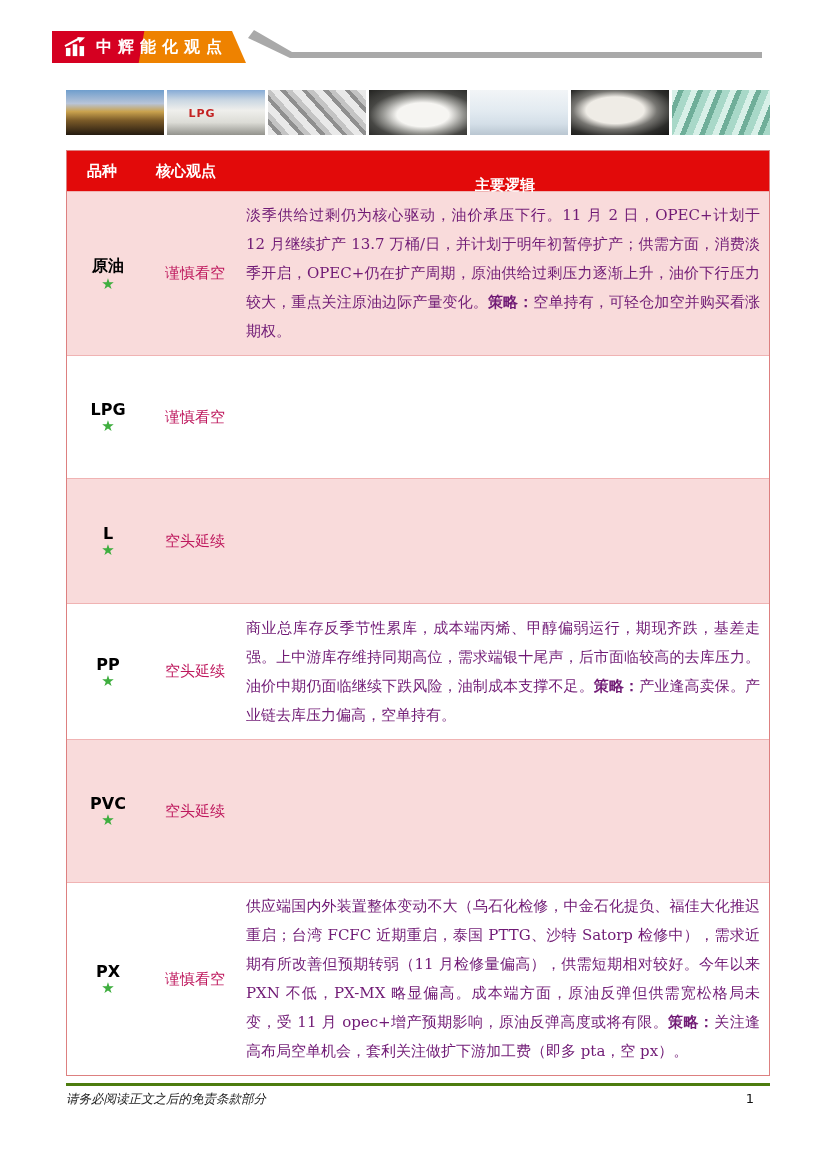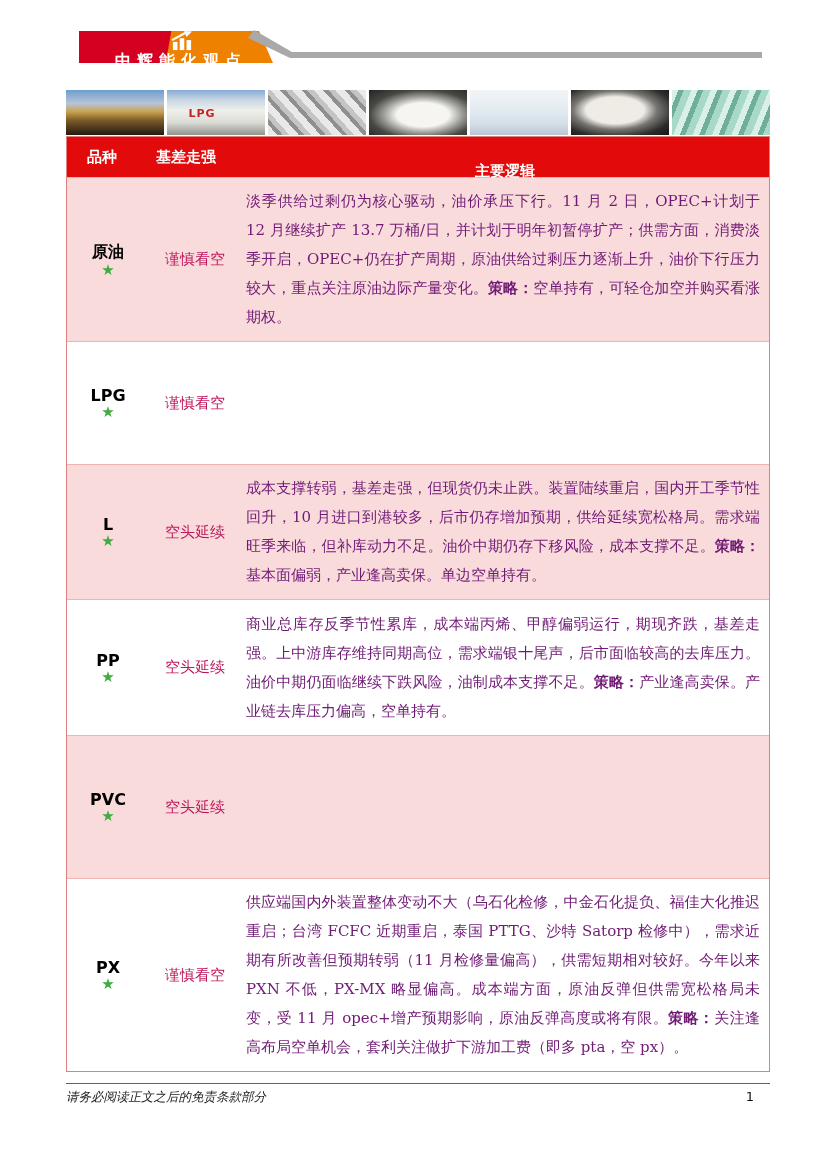--- a/index.html
+++ b/index.html
@@ -1,42 +1,42 @@
 <!DOCTYPE html>
 <html><head>
 <meta charset="utf-8">
 <style>
   * { margin:0; padding:0; box-sizing:border-box; }
   html,body { background:#fff; }
   body { font-family:"DejaVu Sans","Liberation Sans",sans-serif; color:#111; }
   .page { position:relative; width:826px; height:1169px; background:#fff; overflow:hidden; }
 
   
-  .logo { position:absolute; left:79px; top:31px; height:32px; width:194px;
+  .logo { position:absolute; left:52px; top:31px; height:32px; width:194px;
           display:flex; align-items:center;
           background:linear-gradient(100deg,#d50021 46%,#ee8200 46.5%);
-          clip-path:polygon(0 0, calc(100% - 14px) 0, 100% 100%, 0 100%);flex-direction:column; }
+          clip-path:polygon(0 0, calc(100% - 14px) 0, 100% 100%, 0 100%); }
   .logo-icon { margin-left:12px; display:flex; align-items:center; }
   .logo-text { color:#fff; font-weight:bold; font-size:16px; letter-spacing:6px; margin-left:10px; white-space:nowrap; }
   .hdr-divider { position:absolute; left:240px; top:28px; }
 
   
   .banner { position:absolute; left:66px; top:90px; width:704px; height:45px; display:flex; gap:3px; }
   .banner .ph { flex:1; position:relative; overflow:hidden; }
   .ph-pumpjack { background:linear-gradient(180deg,#6f9ecd 0%,#b8c4d8 30%,#c9a24e 48%,#7a5a28 68%,#241a10 100%); }
   .ph-lpg { background:linear-gradient(180deg,#86abd6 0%,#c9d6e2 22%,#efefec 45%,#dcdcd6 72%,#93938d 100%); }
   .ph-lpg .lpg-label { position:absolute; left:22%; top:38%; color:#c32222; font-weight:bold; font-size:11px; letter-spacing:1px; }
   .ph-pipes { background:repeating-linear-gradient(48deg,#e9e9e9 0 7px,#8f8f8f 7px 11px,#c4c4c4 11px 16px); }
   .ph-pellets { background:radial-gradient(ellipse at 55% 55%,#f6f5f2 0 34%,#9a9a96 52%,#474744 70%,#232321 100%); }
   .ph-liquid { background:linear-gradient(180deg,#f2f5f7 0%,#e3ebf1 45%,#d4dfe8 75%,#b9c6d1 100%); }
   .ph-granules { background:radial-gradient(ellipse at 45% 45%,#efece6 0 38%,#777672 55%,#2c2c2a 78%,#151514 100%); }
   .ph-glass { background:repeating-linear-gradient(112deg,#d8f0e8 0 6px,#6fae99 6px 11px,#a8d8c8 11px 18px); }
 
   
-  .tbl { position:absolute; left:66px; top:136px; width:704px; border:1px solid #dd8080; background:#fff; }
+  .tbl { position:absolute; left:66px; top:150px; width:704px; border:1px solid #dd8080; background:#fff; }
   .thead { display:flex; align-items:center; height:40px; background:#e20a0a; color:#fff; font-weight:bold; font-size:15px; }
   .th-variety { width:82px; padding-left:20px; }
   .th-view { width:92px; padding-left:7px; }
   .th-logic { flex:1; text-align:center;margin-top:28px; }
   .trow { display:flex; border-top:1px solid #f0b3b3; }
   .trow.pink { background:#f9dbdb; }
   .trow.white { background:#ffffff; }
   .cell-variety { width:82px; display:flex; flex-direction:column; align-items:center; justify-content:center; }
   .vname { font-weight:bold; font-size:16px; color:#000; }
   .star { color:#3fae3f; font-size:15px; line-height:1; }
@@ -44,21 +44,21 @@
                font-family:"DejaVu Serif","Liberation Serif",serif; font-size:15px; color:#be185d; }
   .cell-logic { flex:1; padding:9px 9px 9px 5px; font-family:"DejaVu Serif","Liberation Serif",serif;
                 font-size:15px; line-height:29px; text-align:justify; color:#701a75;
                 display:flex; align-items:center; }
   .cell-logic .inner { width:100%; }
   .strategy-label { font-weight:bold; }
   .r1 { min-height:146px; } .r2 { min-height:123px; } .r3 { min-height:125px; }
   .r4 { min-height:136px; } .r5 { min-height:143px; } .r6 { min-height:175px; }
 
   
-  .footer { position:absolute; left:66px; top:1083px; width:704px; border-top:1px solid #4d7c0f;
+  .footer { position:absolute; left:66px; top:1083px; width:704px; border-top:3px solid #4d7c0f;
             display:flex; justify-content:space-between; align-items:flex-start; padding:5px 16px 0 0; }
   .disclaimer { font-family:"DejaVu Serif","Liberation Serif",serif; font-style:italic; font-size:12.5px; color:#1c1c1c; }
   .pagenum { font-size:13px; color:#111; }
 </style>
 </head>
 <body>
 
 <div class="page">
 
   <div class="logo">
@@ -85,21 +85,21 @@
     <div class="ph ph-pipes"></div>
     <div class="ph ph-pellets"></div>
     <div class="ph ph-liquid"></div>
     <div class="ph ph-granules"></div>
     <div class="ph ph-glass"></div>
   </div>
 
   <div class="tbl">
     <div class="thead">
       <div class="th-variety">品种</div>
-      <div class="th-view">基差走强</div>
+      <div class="th-view">核心观点</div>
       <div class="th-logic">主要逻辑</div>
     </div>
 
     <div class="trow pink r1">
       <div class="cell-variety">
         <div class="vname">原油</div>
         <div class="star">★</div>
       </div>
       <div class="cell-view">谨慎看空</div>
       <div class="cell-logic">
@@ -114,23 +114,20 @@
       </div>
       <div class="cell-view">谨慎看空</div>
     </div>
 
     <div class="trow pink r3">
       <div class="cell-variety">
         <div class="vname">L</div>
         <div class="star">★</div>
       </div>
       <div class="cell-view">空头延续</div>
-      <div class="cell-logic">
-          <div class="inner"><span>成本支撑转弱，基差走强，但现货仍未止跌。装置陆续重启，国内开工季节性回升，10 月进口到港较多，后市仍存增加预期，供给延续宽松格局。需求端旺季来临，但补库动力不足。油价中期仍存下移风险，成本支撑不足。</span><span class="strategy-label">策略：</span><span>基本面偏弱，产业逢高卖保。单边空单持有。</span></div>
-        </div>
     </div>
 
     <div class="trow white r4">
       <div class="cell-variety">
         <div class="vname">PP</div>
         <div class="star">★</div>
       </div>
       <div class="cell-view">空头延续</div>
       <div class="cell-logic">
           <div class="inner"><span>商业总库存反季节性累库，成本端丙烯、甲醇偏弱运行，期现齐跌，基差走强。上中游库存维持同期高位，需求端银十尾声，后市面临较高的去库压力。油价中期仍面临继续下跌风险，油制成本支撑不足。</span><span class="strategy-label">策略：</span><span>产业逢高卖保。产业链去库压力偏高，空单持有。</span></div>

